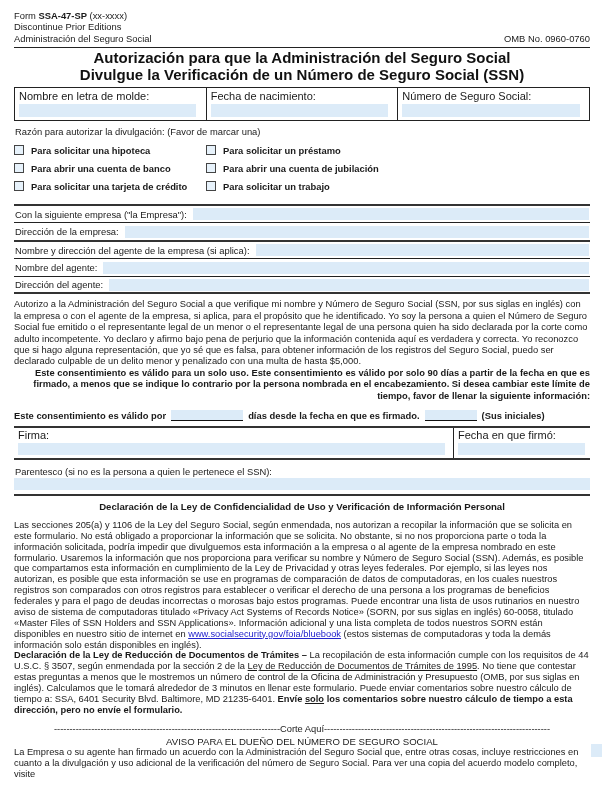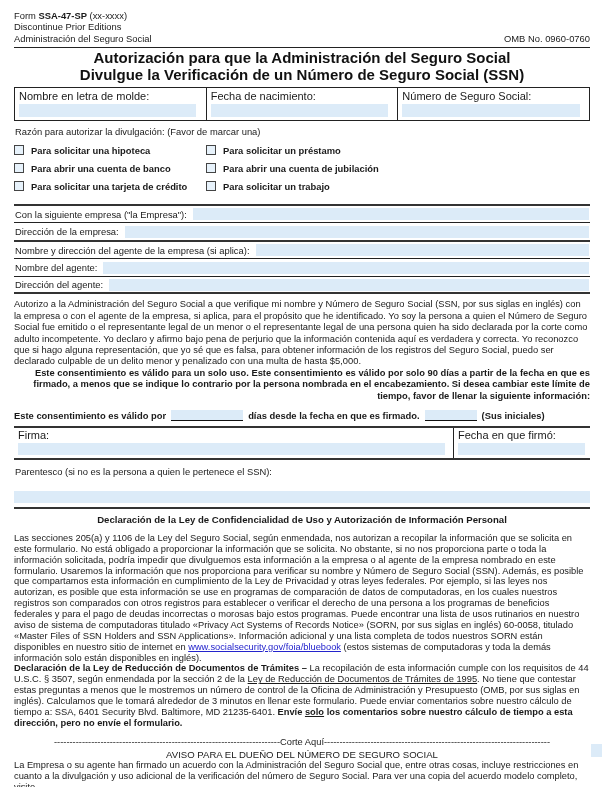--- a/index.html
+++ b/index.html
@@ -46,21 +46,21 @@
   .w52 { width:52px; margin:0 5px; }
 
   .sigtable { display:flex; border-top:2px solid #333; border-bottom:2px solid #333; margin-top:5px; }
   .sigcell { padding:1px 4px 3px; }
   .sigcell.left { flex:1; border-right:1px solid #222; }
   .sigcell.right { width:136px; }
   .siglabel { font-size:11px; }
   .sigbar { height:12px; background:#dcebf8; margin-top:2px; width:99%; }
 
   .parent { margin-top:4px; }
-  .parentlabel { font-size:9.4px; padding:2px 0 14px 1px; }
+  .parentlabel { font-size:9.4px; padding:2px 0 1px 1px; }
   .parentbar { height:12px; background:#dcebf8; width:100%; }
   .parent .rule-thick { margin-top:4px; border-top:2.4px solid #333; }
 
   .privacy-head { text-align:center; font-weight:bold; font-size:9.6px; margin-top:5px; }
   .privacy { font-size:9.3px; line-height:1.17; margin-top:8px; }
   .paperwork { font-size:9.3px; line-height:1.17; }
   a.link { color:#2323cc; text-decoration:underline; }
   .ulaw { text-decoration:underline; }
   .bsolo { font-weight:bold; }
   .bsolo .u { text-decoration:underline; }
@@ -179,21 +179,21 @@
       <div class="sigbar"></div>
     </div>
   </div>
 
   <div class="parent">
     <div class="parentlabel">Parentesco (si no es la persona a quien le pertenece el SSN):</div>
     <div class="parentbar"></div>
     <div class="rule-thick"></div>
   </div>
 
-  <div class="privacy-head">Declaración de la Ley de Confidencialidad de Uso y Autorización de Información Personal</div>
+  <div class="privacy-head">Declaración de la Ley de Confidencialidad de Uso y Verificación de Información Personal</div>
   <div class="privacy">
     <span>Las secciones 205(a) y 1106 de la Ley del Seguro Social, según enmendada, nos autorizan a recopilar la información que se solicita en este formulario. No está obligado a proporcionar la información que se solicita. No obstante, si no nos proporciona parte o toda la información solicitada, podría impedir que divulguemos esta información a la empresa o al agente de la empresa nombrado en este formulario. Usaremos la información que nos proporciona para verificar su nombre y Número de Seguro Social (SSN). Además, es posible que compartamos esta información en cumplimiento de la Ley de Privacidad y otras leyes federales. Por ejemplo, si las leyes nos autorizan, es posible que esta información se use en programas de comparación de datos de computadoras, en los cuales nuestros registros son comparados con otros registros para establecer o verificar el derecho de una persona a los programas de beneficios federales y para el pago de deudas incorrectas o morosas bajo estos programas. Puede encontrar una lista de usos rutinarios en nuestro aviso de sistema de computadoras titulado «Privacy Act Systems of Records Notice» (SORN, por sus siglas en inglés) 60-0058, titulado «Master Files of SSN Holders and SSN Applications». Información adicional y una lista completa de todos nuestros SORN están disponibles en nuestro sitio de internet en </span><a class="link" href="#">www.socialsecurity.gov/foia/bluebook</a><span> (estos sistemas de computadoras y toda la demás información solo están disponibles en inglés).</span>
   </div>
 
   <div class="paperwork">
     <b>Declaración de la Ley de Reducción de Documentos de Trámites – </b><span>La recopilación de esta información cumple con los requisitos de 44 U.S.C. § 3507, según enmendada por la sección 2 de la </span><span class="ulaw">Ley de Reducción de Documentos de Trámites de 1995</span><span>. No tiene que contestar estas preguntas a menos que le mostremos un número de control de la Oficina de Administración y Presupuesto (OMB, por sus siglas en inglés). Calculamos que le tomará alrededor de 3 minutos en llenar este formulario. Puede enviar comentarios sobre nuestro cálculo de tiempo a: SSA, 6401 Security Blvd. Baltimore, MD 21235-6401.  </span><span class="bsolo"><span>Envíe </span><span class="u">solo</span><span> los comentarios sobre nuestro cálculo de tiempo a esta dirección, pero no envíe el formulario.</span></span>
   </div>
 
   <div class="cutline">
     <span>-------------------------------------------------------------------------</span><span>Corte Aquí</span><span>-------------------------------------------------------------------------</span>

